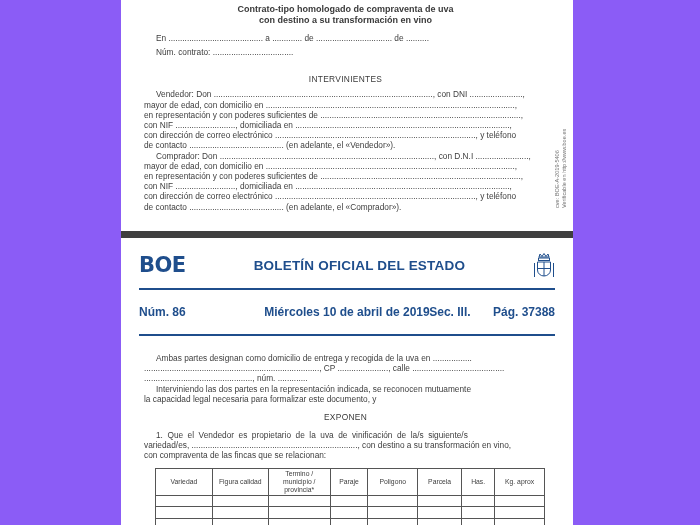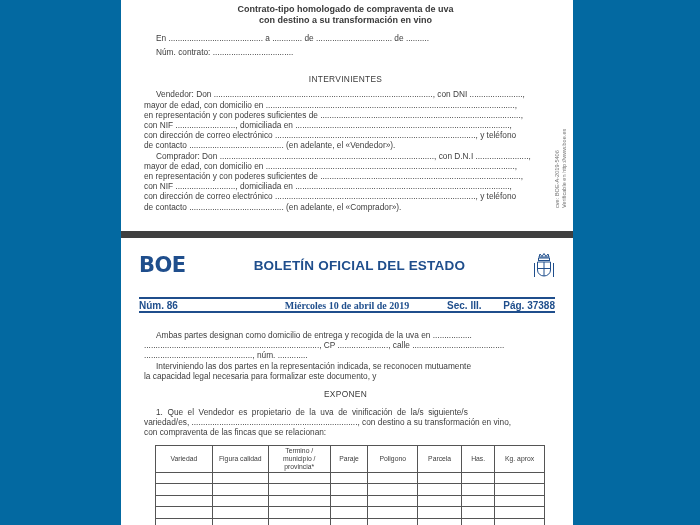--- a/index.html
+++ b/index.html
@@ -1,44 +1,44 @@
 <!DOCTYPE html>
 <html><head>
 <meta charset="utf-8">
 <style>
   html,body{margin:0;padding:0;background:#000;}
-  .stage{position:relative;width:700px;height:525px;background:#0369a1;overflow:hidden;
+  .stage{position:relative;width:700px;height:525px;background:#8b5cf6;overflow:hidden;
          font-family:"Liberation Sans",sans-serif;}
   .page{position:absolute;left:121px;width:452px;background:#fff;overflow:hidden;}
   .page1{top:0;height:231px;}
   .page-gap{position:absolute;left:121px;top:231px;width:452px;height:7px;background:#3f3f3f;}
   .page2{top:238px;height:287px;}
 
   
   .p1-content{padding:4px 26px 0 23px;color:#3d3d3d;}
   .doc-title{font-size:9px;font-weight:bold;text-align:center;line-height:10.5px;color:#3a3a3a;}
   .ln{font-size:8.3px;line-height:10.2px;white-space:nowrap;overflow:hidden;}
   .ind{padding-left:12px;}
   .sect-head{font-size:8.4px;text-align:center;letter-spacing:.3px;margin-top:17px;color:#3a3a3a;}
   .mt8{margin-top:8px;} .mt4{margin-top:4px;} .mt5{margin-top:5px;}
   .cve{position:absolute;right:5px;top:88px;height:120px;writing-mode:vertical-rl;
        transform:rotate(180deg);font-size:5.6px;line-height:7px;color:#737373;
        white-space:nowrap;}
 
   
   .boe-header{display:flex;align-items:center;justify-content:space-between;
-              padding:10px 18px 15px 18px;height:34px;}
+              padding:10px 18px 6px 18px;height:34px;}
   .boe-logo{font-family:"DejaVu Sans",sans-serif;font-weight:bold;font-size:21px;
             letter-spacing:-.5px;line-height:20px;}
   .masthead{font-size:13.5px;font-weight:bold;letter-spacing:.2px;}
   .arms svg{display:block;}
   .rule{height:2px;margin:0 18px;}
   .meta-row{display:flex;align-items:center;justify-content:space-between;
-            padding:0 18px;font-size:10px;font-weight:bold;height:12px;}
-  .meta-center{position:absolute;left:0;right:0;text-align:center;font-family:Liberation Serif, serif;}
+            padding:16px 18px;font-size:12px;font-weight:bold;height:12px;}
+  .meta-center{position:absolute;left:0;right:0;text-align:center;}
   .meta-row{position:relative;}
   .meta-right span{margin-left:19px;}
   .p2-body{padding:17px 26px 0 23px;color:#3d3d3d;}
   .ws2{word-spacing:2.2px;}
   .gap-b{margin-bottom:8px;} .gap-t{margin-top:8px;}
 
   table.fincas{border-collapse:collapse;table-layout:fixed;width:390px;margin:7px 0 0 11px;}
   table.fincas td,table.fincas th{border:1px solid #555;padding:0;}
   table.fincas th{font-size:6.8px;font-weight:normal;line-height:8px;height:22px;
                   text-align:center;color:#3d3d3d;padding:1px 2px;}

